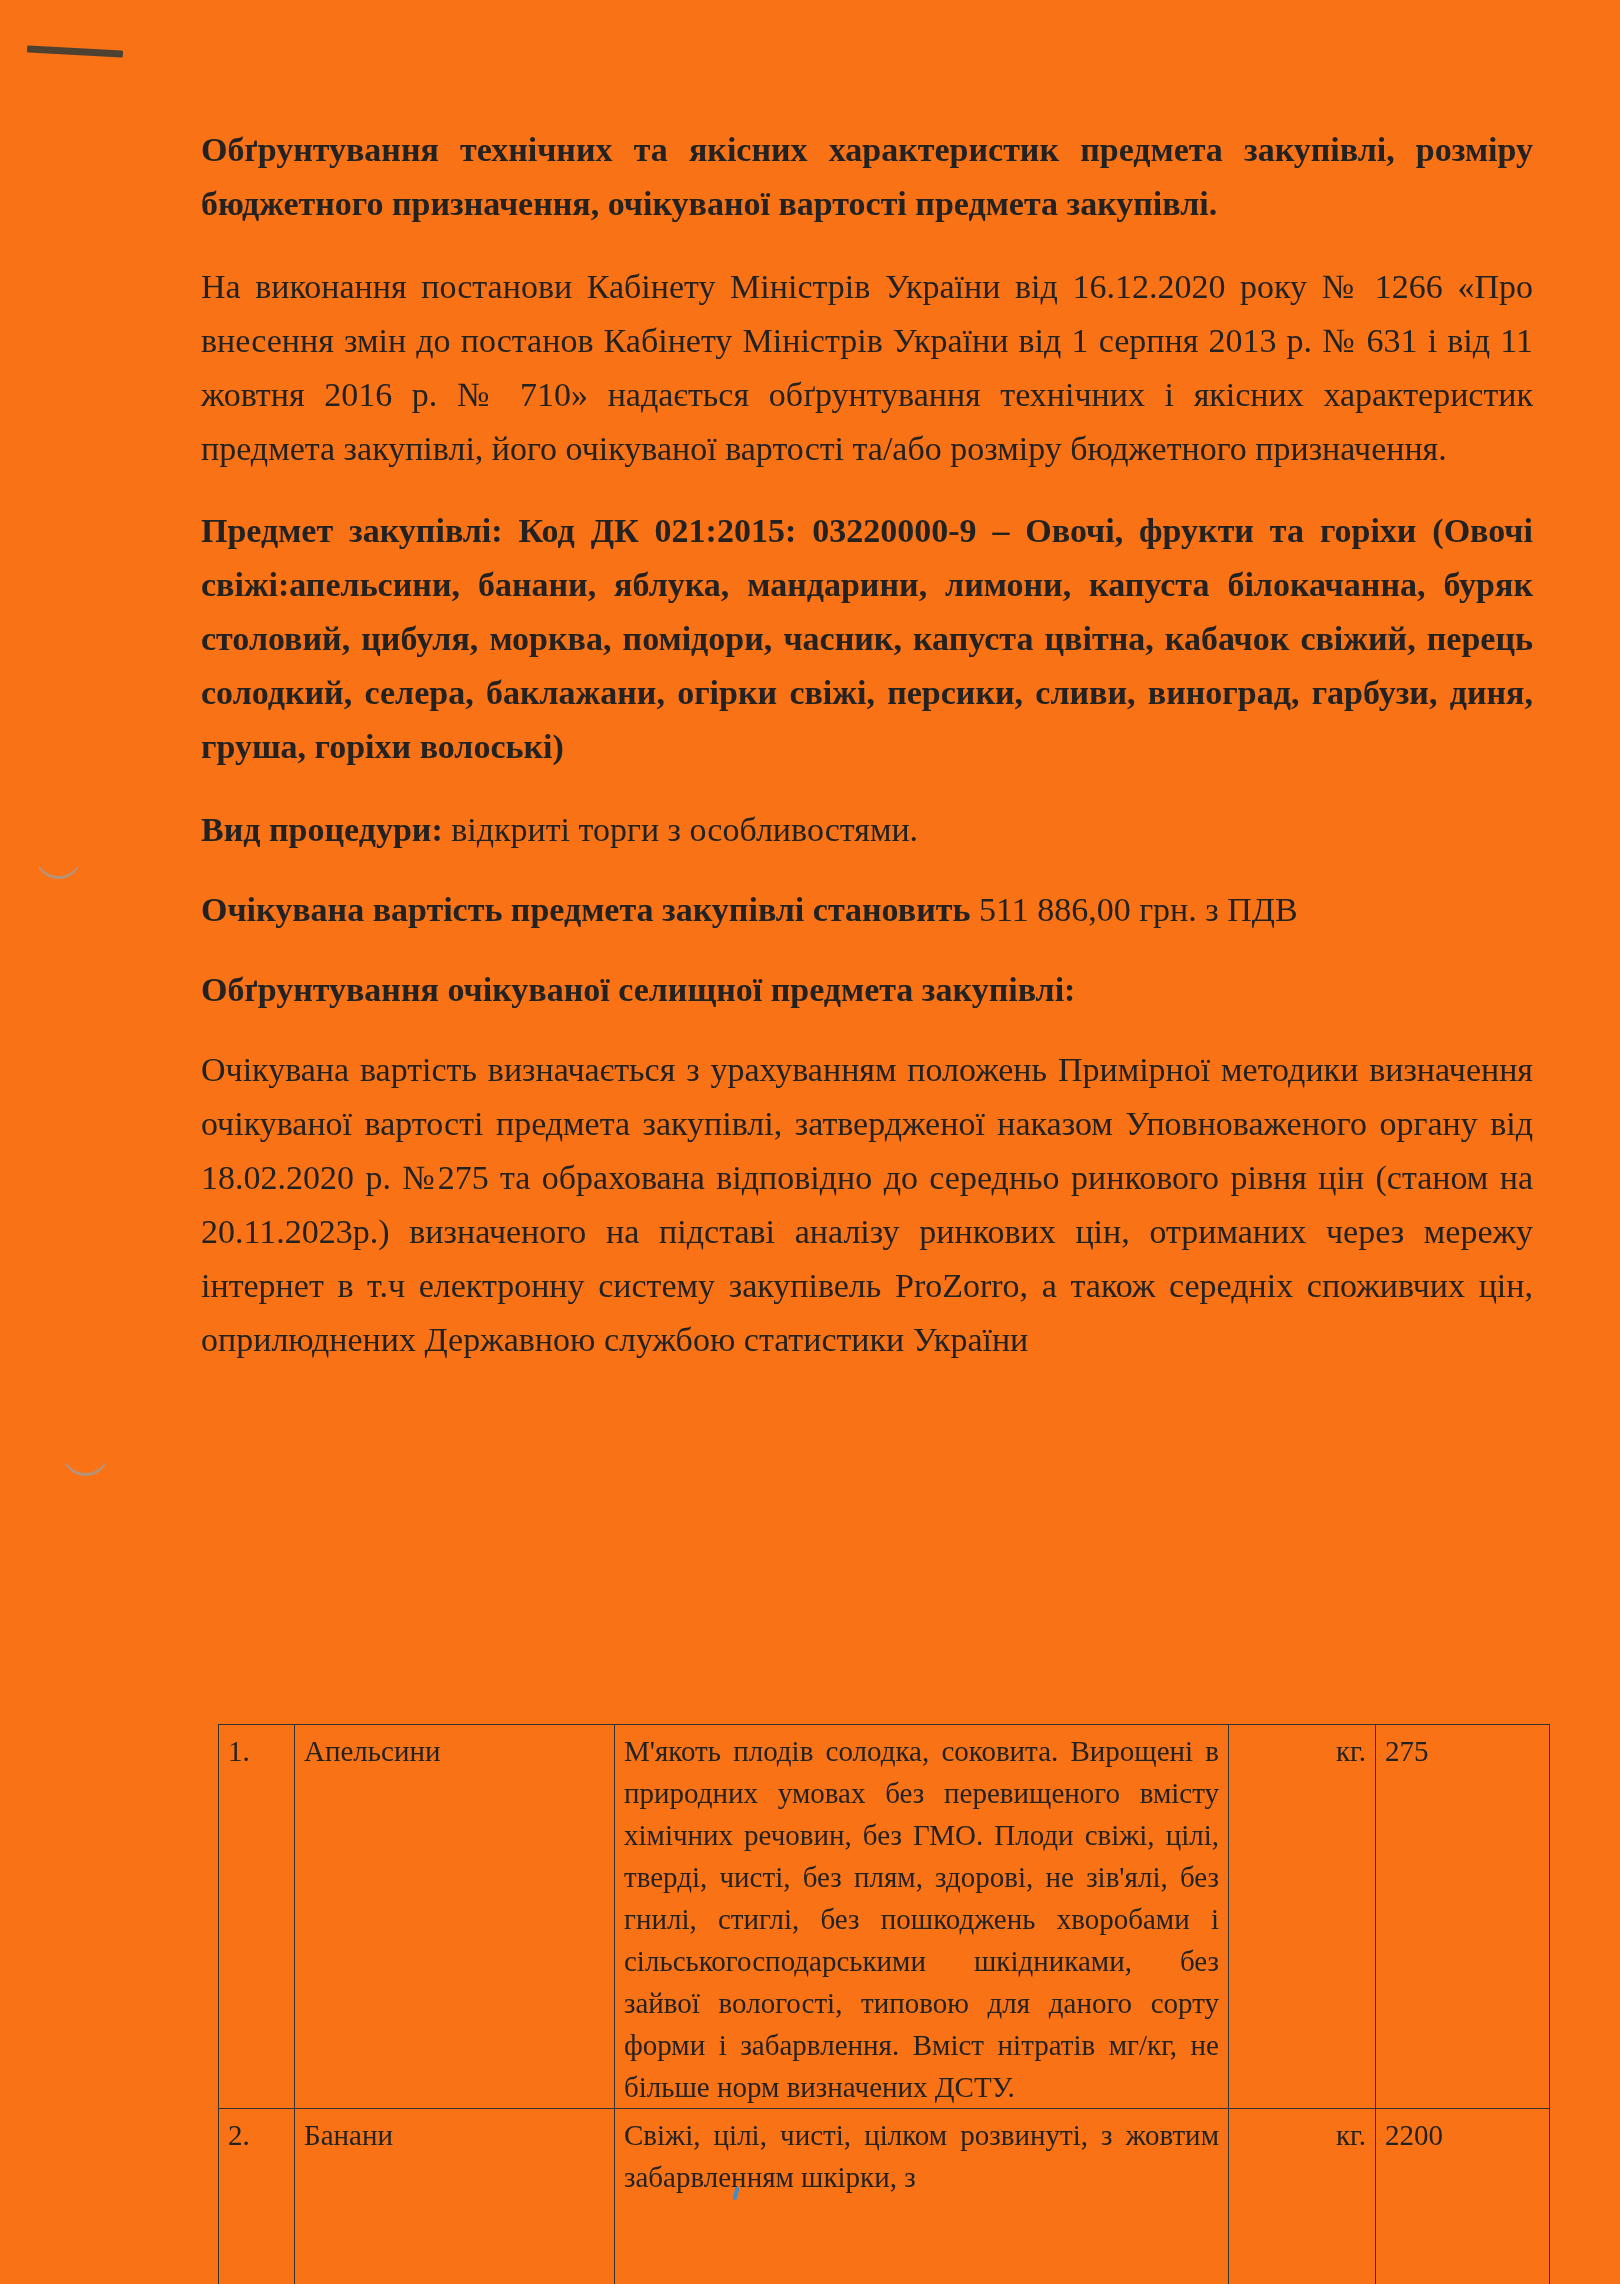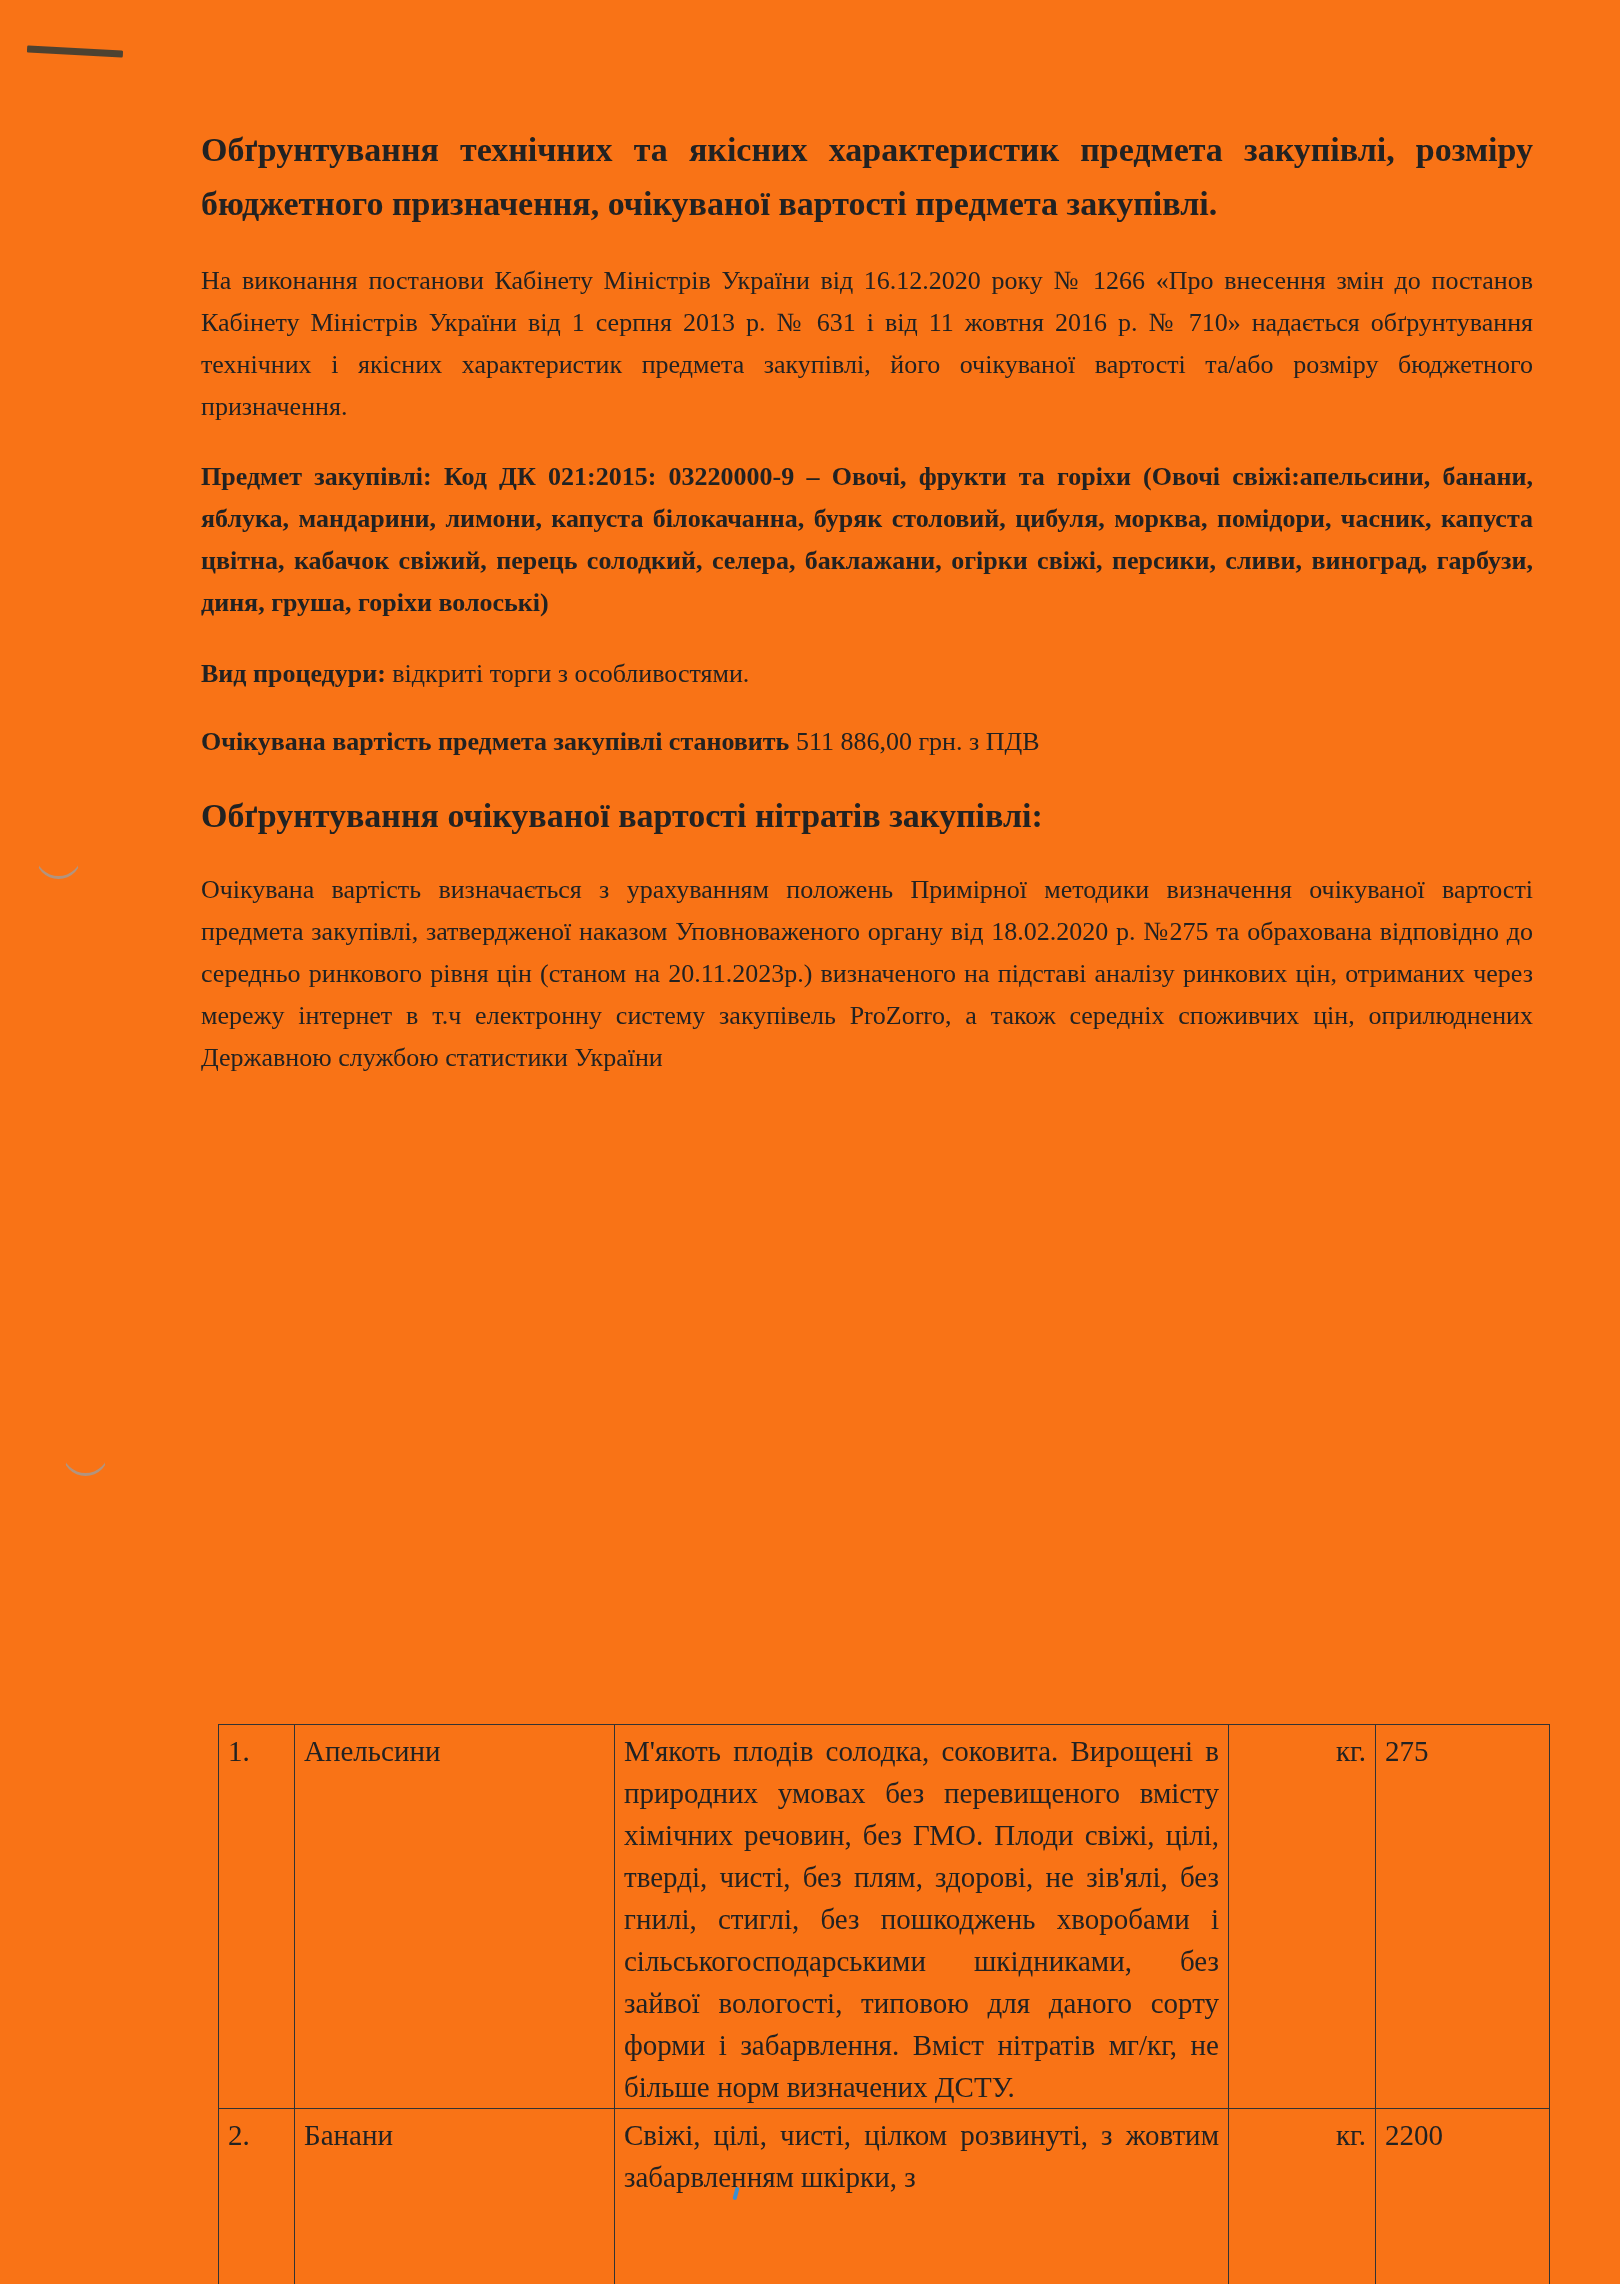--- a/index.html
+++ b/index.html
@@ -7,21 +7,21 @@
          font-family: "Liberation Serif", "DejaVu Serif", serif; color: #222; }
   .page { position: absolute; left: 0; top: 0; width: 1620px; height: 2284px; background: #f97316; }
   .scan-mark { position: absolute; left: 27px; top: 48px; width: 96px; height: 6.5px;
                background: #2f3a36; transform: rotate(3deg); border-radius: 1.3px; opacity: .85; }
   .punch { position: absolute; width: 45px; height: 45px; border-radius: 50%;
            border-bottom: 3.9px solid #9aa0a4; border-left: 1.3px solid transparent; border-right: 1.3px solid transparent;
            opacity: .75; }
   .punch.p1 { left: 35px; top: 831px; }
   .punch.p2 { left: 62px; top: 1428px; }
   .content { position: absolute; left: 201px; top: 123px; width: 1332px; }
-  .p { font-size: 26px; line-height: 42px; text-align: justify; margin: 0 0 28.6px 0; }
+  .p { font-size: 34px; line-height: 54px; text-align: justify; margin: 0 0 28.6px 0; }
   .b { font-weight: bold; }
   .h { font-weight: bold; font-size: 34px; line-height: 54px; text-align: justify; margin: 0 0 28.6px 0; }
   .single { margin-bottom: 26px; }
   table.spec { position: absolute; left: 218px; top: 1724px; border-collapse: collapse;
                font-size: 29px; line-height: 42px; }
   table.spec td { border: 1.9px solid #333; vertical-align: top; padding: 5.2px 9px 0 9px; }
   td.c-num { width: 57px; }
   td.c-name { width: 301px; margin-left: 28px; }
   td.c-desc { width: 595px; text-align: justify; }
   td.c-unit { width: 128px; text-align: right; }
@@ -45,21 +45,21 @@
     <p class="p">На виконання постанови Кабінету Міністрів України від 16.12.2020 року № 1266 «Про внесення змін до постанов Кабінету Міністрів України від 1 серпня 2013 р. № 631 і від 11 жовтня 2016 р. № 710» надається обґрунтування технічних і якісних характеристик предмета закупівлі, його очікуваної вартості та/або розміру бюджетного призначення.</p>
 
 
     <p class="p b">Предмет закупівлі: Код ДК 021:2015: 03220000-9 – Овочі, фрукти та горіхи (Овочі свіжі:апельсини, банани, яблука, мандарини, лимони, капуста білокачанна, буряк столовий, цибуля, морква, помідори, часник, капуста цвітна, кабачок свіжий, перець солодкий, селера, баклажани, огірки свіжі, персики, сливи, виноград, гарбузи, диня, груша, горіхи волоські)</p>
 
     <p class="p single"><span class="b">Вид процедури:</span><span> відкриті торги з особливостями.</span></p>
 
     <p class="p single"><span class="b">Очікувана вартість предмета закупівлі становить</span><span> 511 886,00 грн. з ПДВ</span></p>
 
 
-    <p class="h single">Обґрунтування очікуваної вартості нітратів закупівлі:</p>
+    <p class="h single">Обґрунтування очікуваної селищної предмета закупівлі:</p>
 
     <p class="p">Очікувана вартість визначається з урахуванням положень Примірної методики визначення очікуваної вартості предмета закупівлі, затвердженої наказом Уповноваженого органу від 18.02.2020 р. №275 та обрахована відповідно до середньо ринкового рівня цін (станом на 20.11.2023р.) визначеного на  підставі аналізу ринкових цін, отриманих через мережу інтернет в т.ч електронну систему закупівель ProZorro, а також середніх споживчих цін, оприлюднених Державною службою статистики України</p>
 
   </div>
 
   <table class="spec">
     <tbody>
       <tr class="r1">
         <td class="c-num">1.</td>
         <td class="c-name">Апельсини</td>

